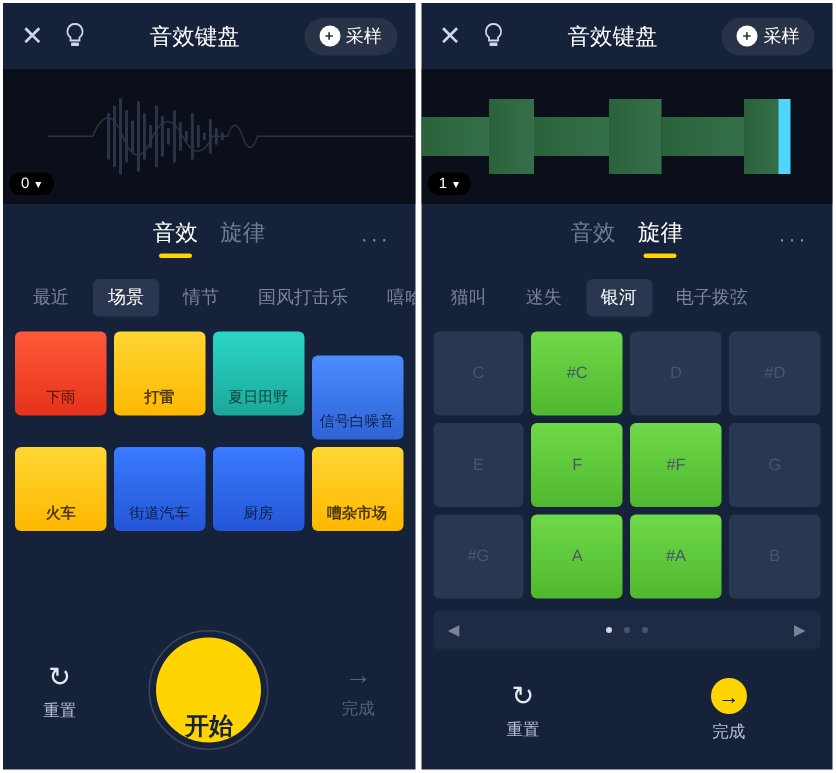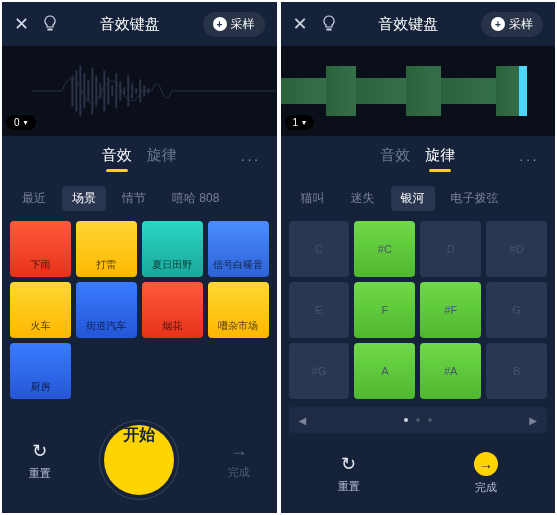--- a/index.html
+++ b/index.html
@@ -127,24 +127,24 @@
     align-items: flex-end;
     justify-content: center;
     padding-bottom: 5px;
     font-size: 10px;
     color: rgba(0,0,0,0.7);
     cursor: pointer;
     position: relative;
   }
   .pad.note { color: #4a556b; align-items: center; padding-bottom: 0; font-size: 11px; }
   .pad-red    { background: linear-gradient(180deg,#ff5a3a,#e6321a); }
-  .pad-yellow { background: linear-gradient(180deg,#ffd633,#ffb800); }
+  .pad-yellow { background: linear-gradient(180deg,#ffd633,#ffb800); font-weight: bold; }
   .pad-blue   { background: linear-gradient(180deg,#3a7bff,#2456d6); }
   .pad-teal   { background: linear-gradient(180deg,#2bd6c6,#1aa89a); color: rgba(0,0,0,0.65); }
-  .pad-blue2  { background: linear-gradient(180deg,#4a8dff,#2d63d6); }
+  .pad-blue2  { background: linear-gradient(180deg,#4a8dff,#2d63d6); margin-top: 16px; }
   .pad-orange { background: linear-gradient(180deg,#ff8a33,#ff6a00); }
   .pad-dark   { background: #2a3752; }
   .pad-green  { background: linear-gradient(180deg,#6fd94a,#4fb82e); }
   .controls {
     margin-top: auto;
     display: flex;
     align-items: center;
     justify-content: space-around;
     padding: 4px 0 18px;
   }
@@ -160,21 +160,21 @@
   .ctrl-icon { font-size: 18px; color: #e4e8f0; }
   .ctrl.dim { color: #56607a; }
   .ctrl.dim .ctrl-icon { color: #56607a; }
   .ctrl.bright .ctrl-icon {
     width: 24px; height: 24px; border-radius: 50%; background: #ffd400; color: #15223a;
     display: flex; align-items: center; justify-content: center; font-size: 14px;
   }
   .big-btn {
     width: 70px; height: 70px; border-radius: 50%;
     background: #ffd400;
-    display: flex; align-items: flex-start; justify-content: center;
+    display: flex; align-items: flex-end; justify-content: center;
     font-size: 16px; font-weight: 600; color: #15223a;
     position: relative;
     cursor: pointer;
   }
   .big-btn::before {
     content: "";
     position: absolute;
     inset: -5px;
     border-radius: 50%;
     border: 1px solid #3a465e;
@@ -259,33 +259,33 @@
       <span class="tab">旋律</span>
       <div style="height:7px"></div>
     </div>
     <span class="more-dots">···</span>
   </div>
 
   <div class="categories">
       <span class="cat">最近</span>
       <span class="cat active">场景</span>
       <span class="cat">情节</span>
+      <span class="cat">国风打击乐</span>
       <span class="cat">嘻哈 808</span>
     </div>
 
   <div class="pad-grid">
       <div class="pad pad-red">下雨</div>
       <div class="pad pad-yellow">打雷</div>
       <div class="pad pad-teal">夏日田野</div>
       <div class="pad pad-blue2">信号白噪音</div>
       <div class="pad pad-yellow">火车</div>
       <div class="pad pad-blue">街道汽车</div>
-      <div class="pad pad-red">烟花</div>
+      <div class="pad pad-blue">厨房</div>
       <div class="pad pad-yellow">嘈杂市场</div>
-      <div class="pad pad-blue">厨房</div>
     </div>
 
   <div class="controls">
     <div class="ctrl">
       <span class="ctrl-icon">↻</span>
       <span>重置</span>
     </div>
     <div class="big-btn">
       <span>开始</span>
     </div>

